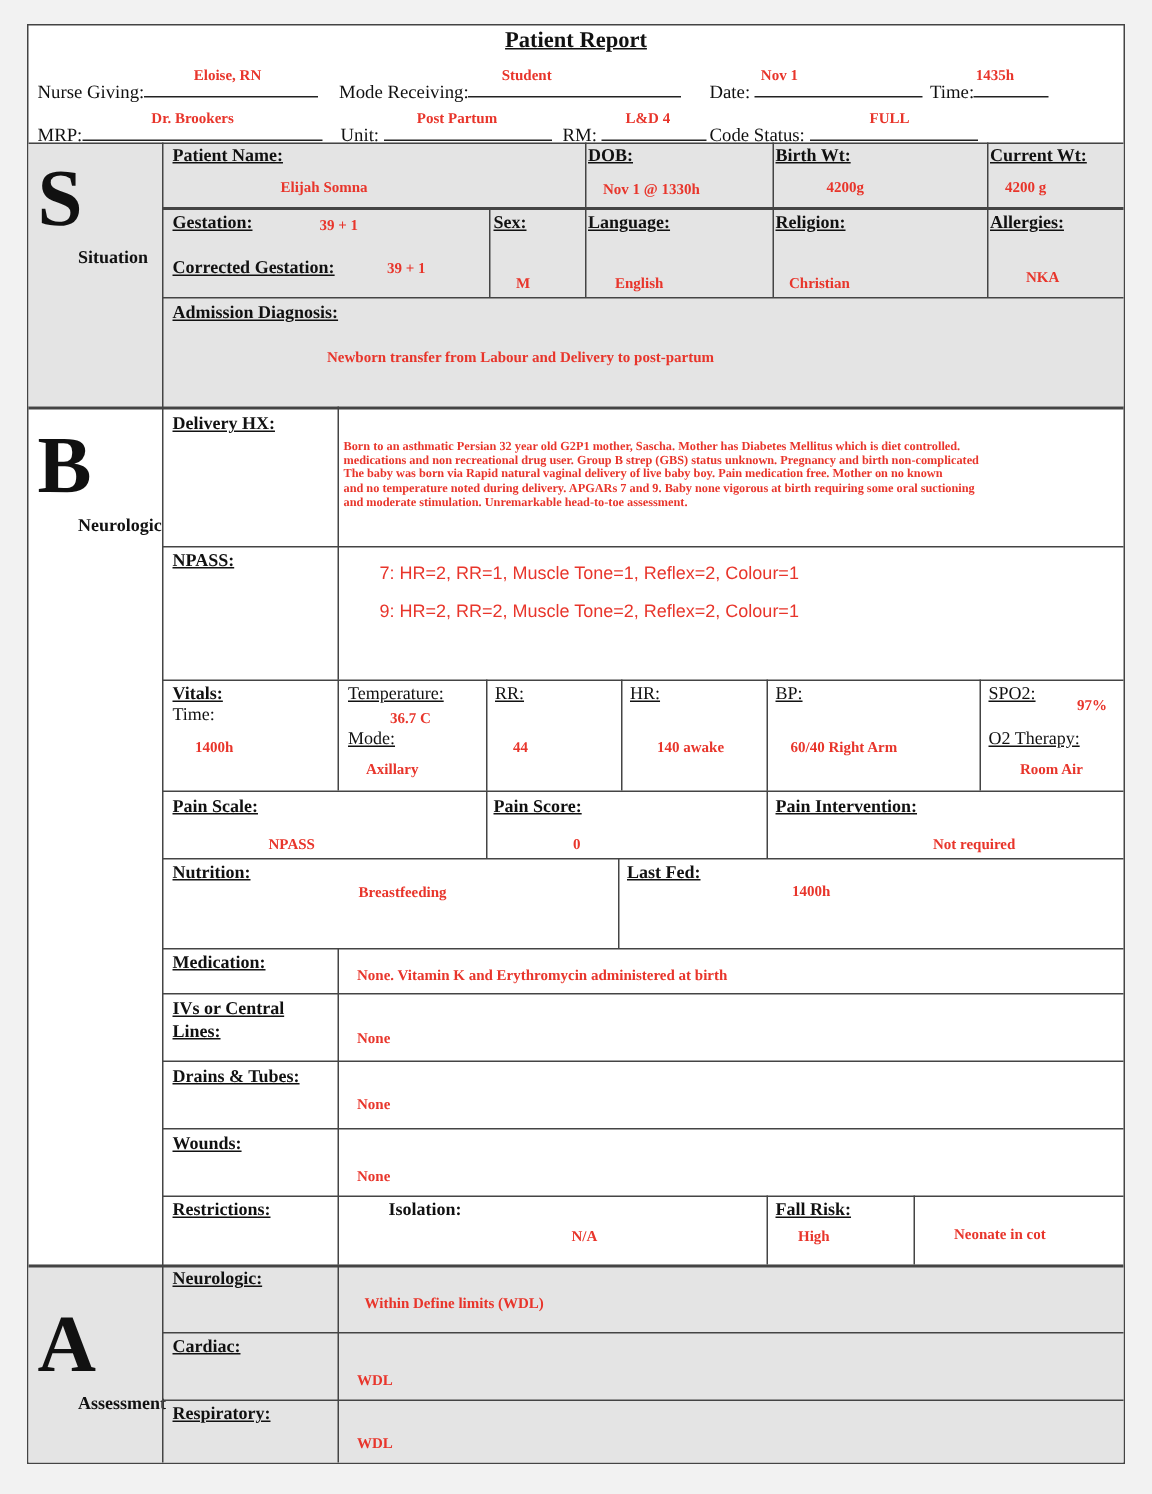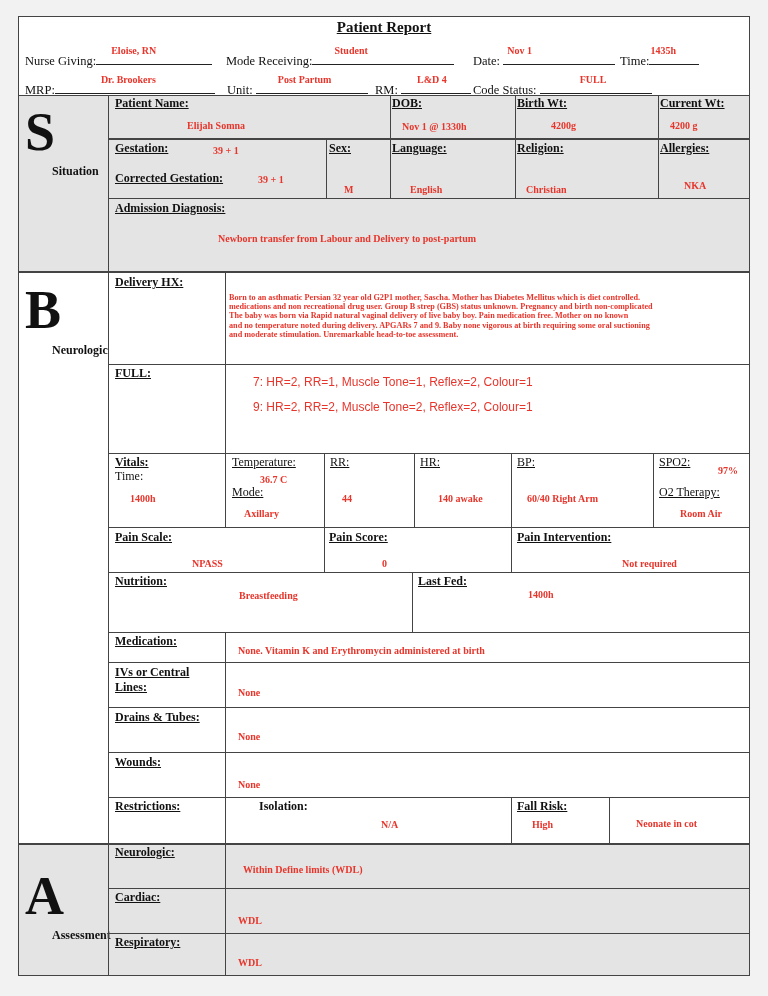--- a/index.html
+++ b/index.html
@@ -36,21 +36,21 @@
   .small-red { color:#e8352b; font-weight:bold; font-size:8.2px; line-height:9.2px; }
 </style>
 </head>
 <body>
 
 <div class="page">
 
   <div class="title">Patient Report</div>
 
   <div class="hdr" style="left:6px; top:35px;">
-    <span>Nurse Giving:</span><span class="blank" style="width:116px;"><span class="v" style="left:15px;">Eloise, RN</span></span>
+    <span>Nurse Giving:</span><span class="blank" style="width:116px;"><span class="v" style="left:33px;">Eloise, RN</span></span>
   </div>
   <div class="hdr" style="left:207px; top:35px;">
     <span>Mode Receiving:</span><span class="blank" style="width:142px;"><span class="v" style="left:22px;">Student</span></span>
   </div>
   <div class="hdr" style="left:454px; top:35px;">
     <span>Date:</span> <span class="blank" style="width:112px;"><span class="v" style="left:4px;">Nov 1</span></span>
   </div>
   <div class="hdr" style="left:601px; top:35px;">
     <span>Time:</span><span class="blank" style="width:50px;"><span class="v" style="left:1px;">1435h</span></span>
   </div>
@@ -102,21 +102,21 @@
 
   <div class="abs lbl" style="left:96px; top:258px;">Delivery HX:</div>
   <div class="abs small-red" style="left:210px; top:276px; width:516px;">
     <div>Born to an asthmatic Persian 32 year old G2P1 mother, Sascha.  Mother has Diabetes Mellitus which is diet controlled.</div>
     <div>medications and non recreational drug user. Group B strep (GBS) status unknown. Pregnancy and birth non-complicated</div>
     <div>The baby was born via Rapid natural vaginal delivery of live baby boy. Pain medication free. Mother on no known</div>
     <div>and no temperature noted during delivery. APGARs 7 and 9. Baby none vigorous at birth requiring some oral suctioning</div>
     <div>and moderate stimulation.  Unremarkable head-to-toe assessment.</div>
   </div>
 
-  <div class="abs lbl" style="left:96px; top:349px;">FULL:</div>
+  <div class="abs lbl" style="left:96px; top:349px;">NPASS:</div>
   <div class="abs red-sans" style="left:234px; top:358px;">7: HR=2, RR=1, Muscle Tone=1, Reflex=2, Colour=1</div>
   <div class="abs red-sans" style="left:234px; top:383px;">9: HR=2, RR=2, Muscle Tone=2, Reflex=2, Colour=1</div>
 
   <div class="abs lbl" style="left:96px; top:438px;">Vitals:</div>
   <div class="abs lbl-plain" style="left:96px; top:452px;">Time:</div>
   <div class="abs red" style="left:111px; top:476px;">1400h</div>
   <div class="abs lbl-plain u" style="left:213px; top:438px;text-align:right;">Temperature:</div>
   <div class="abs red" style="left:241px; top:457px;">36.7 C</div>
   <div class="abs lbl-plain u" style="left:213px; top:468px;">Mode:</div>
   <div class="abs red" style="left:225px; top:491px;">Axillary</div>
@@ -125,21 +125,21 @@
   <div class="abs lbl-plain u" style="left:401px; top:438px;">HR:</div>
   <div class="abs red" style="left:419px; top:476px;">140 awake</div>
   <div class="abs lbl-plain u" style="left:498px; top:438px;">BP:</div>
   <div class="abs red" style="left:508px; top:476px;">60/40 Right Arm</div>
   <div class="abs lbl-plain u" style="left:640px; top:438px;">SPO2:</div>
   <div class="abs red" style="left:699px; top:448px;">97%</div>
   <div class="abs lbl-plain u" style="left:640px; top:468px;">O2 Therapy:</div>
   <div class="abs red" style="left:661px; top:491px;">Room Air</div>
 
   <div class="abs lbl" style="left:96px; top:513px;">Pain Scale:</div>
-  <div class="abs red" style="left:173px; top:541px;font-family:Liberation Serif, serif;">NPASS</div>
+  <div class="abs red" style="left:160px; top:541px;font-family:Liberation Serif, serif;">NPASS</div>
   <div class="abs lbl" style="left:310px; top:513px;">Pain Score:</div>
   <div class="abs red" style="left:363px; top:541px;">0</div>
   <div class="abs lbl" style="left:498px; top:513px;">Pain Intervention:</div>
   <div class="abs red" style="left:603px; top:541px;">Not required</div>
 
   <div class="abs lbl" style="left:96px; top:557px;">Nutrition:</div>
   <div class="abs red" style="left:220px; top:573px;">Breastfeeding</div>
   <div class="abs lbl" style="left:399px; top:557px;">Last Fed:</div>
   <div class="abs red" style="left:509px; top:572px;">1400h</div>
 

